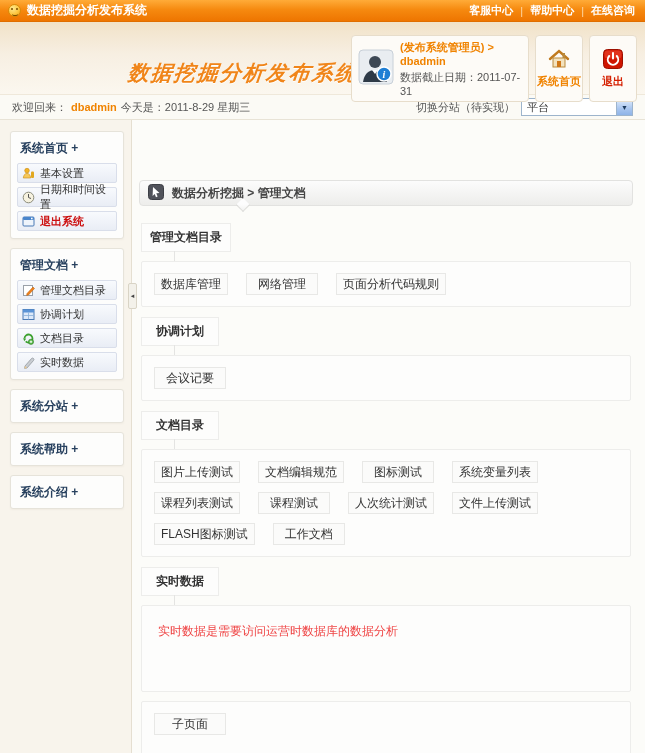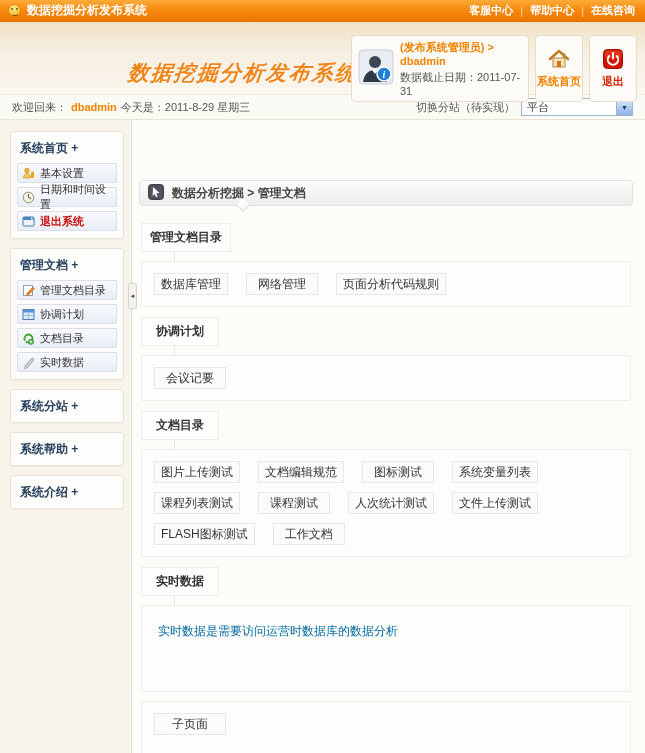--- a/index.html
+++ b/index.html
@@ -136,21 +136,21 @@
   }
   .sec-box {
     border:1px solid #ededeb; background:#fdfdfc; border-radius:2px;
     margin:9px 2px 2px 2px; padding:11px 12px;
     display:flex; flex-wrap:wrap; gap:9px 18px; align-content:flex-start;
   }
   .c-btn {
     min-width:72px; text-align:center; background:#fbfbfa; border:1px solid #e8e8e6;
     padding:3px 6px; font-size:12px; color:#333; cursor:pointer; line-height:14px;
   }
-  .sec-note { font-size:12px; color:#0369a1; padding:6px 2px 40px 4px; }
+  .sec-note { font-size:12px; color:#ef4444; padding:6px 2px 40px 4px; }
   .box-tall { min-height:70px; }
   .box-sub { padding-bottom:36px; }
   .content-end { margin:14px 2px 0 2px; border-top:1px solid #e7edf2; height:0; }
 
   
   .footer {
     flex:0 0 53px; background:#fbf9f4; border-top:1px solid #edebe2;
     display:flex; align-items:flex-start; justify-content:center;
     padding-top:16px; font-size:11px; color:#999;
   }

